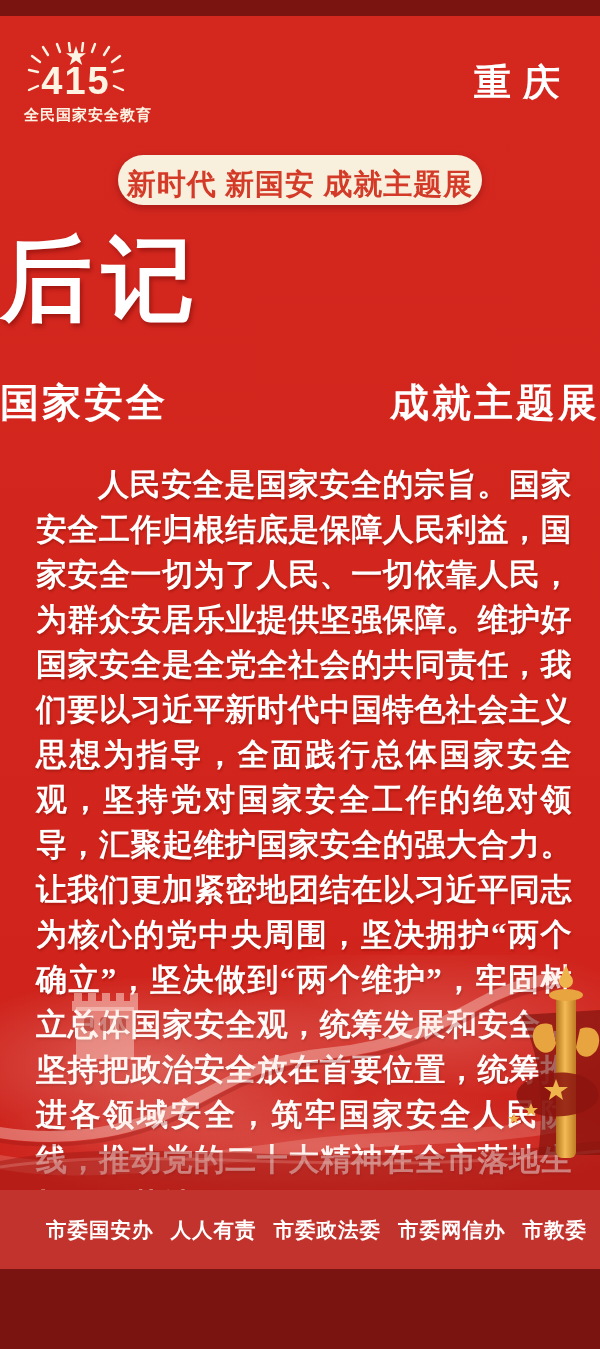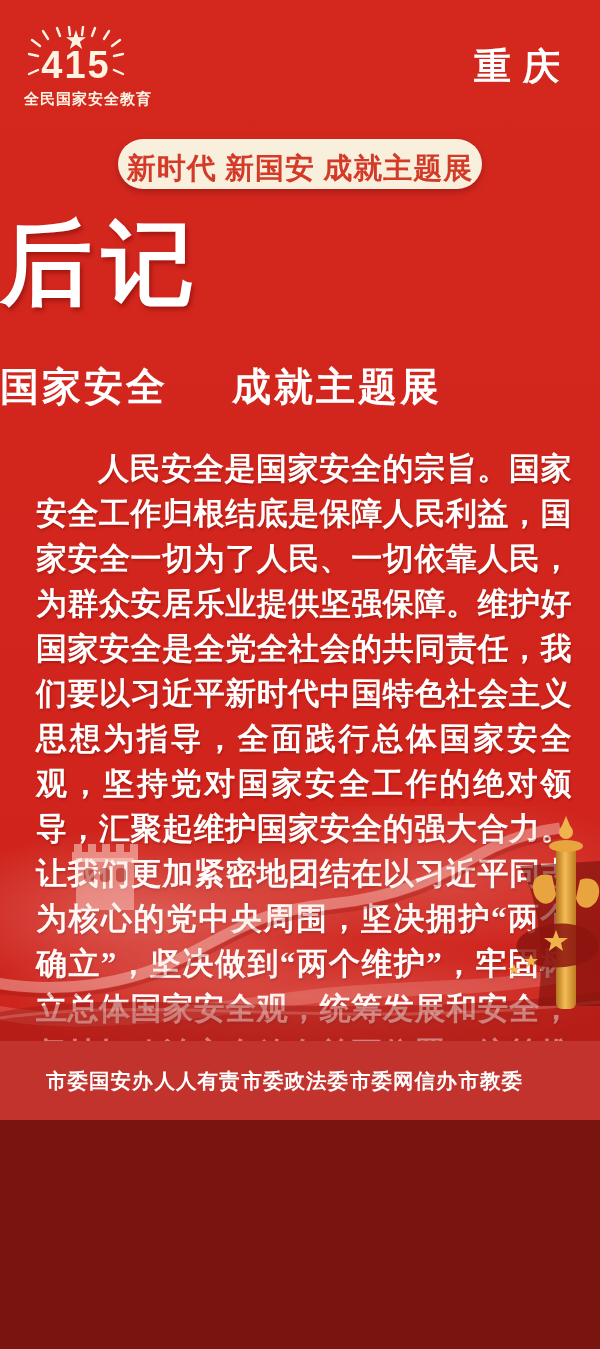--- a/index.html
+++ b/index.html
@@ -1,21 +1,21 @@
 <!DOCTYPE html>
 <html style="--background: #d4281f; --footer-bar: #c3332e; --banner-bg: #f8efdc; --banner-text: #d43a28; --gold: #e8a43e; --text: #ffffff;"><head>
 <meta charset="utf-8">
 <style>
   * { margin: 0; padding: 0; box-sizing: border-box; }
   html, body { background: #7a1410; }
   .poster {
     position: relative;
     width: 600px;
-    height: 1120px;
-    margin: 0 auto;
+    height: 1253px;
+    margin: 16px auto;
     overflow: hidden;
     background: linear-gradient(180deg, var(--background, #d4281f) 0%, #d0241c 70%, #cb1f18 100%);
     font-family: "Liberation Serif", serif;
     color: var(--text, #ffffff);
   }
 
   
   .logo {
     position: absolute;
     left: 24px; top: 26px;
@@ -73,21 +73,21 @@
     font-size: 92px;
     font-weight: bold;
     letter-spacing: 10px;
     line-height: 1.15;
     text-shadow: 2px 3px 4px rgba(120,10,5,0.55);
   }
   .subtitle {
     position: absolute;
     top: 360px; left: 0; right: 0;
     display: flex;
-    justify-content: flex-start;
+    justify-content: space-between;
     align-items: center;
     font-size: 39px;
     font-weight: bold;
     letter-spacing: 3px;
     white-space: nowrap;
   }
   .subtitle .gap { display: inline-block; width: 64px; }
 
   
   .body-text {
@@ -113,21 +113,21 @@
 
   
   .footer {
     position: absolute;
     left: 0; right: 0; bottom: 0;
     height: 79px;
     background: var(--footer-bar, #c3332e);
     display: flex;
     align-items: center;
     padding-left: 46px;
-    gap: 1px;
+    gap: 17px;
     overflow: hidden;
     white-space: nowrap;
   }
   .footer-item {
     font-family: "Liberation Serif", serif;
     font-weight: bold;
     font-size: 20.5px;
     letter-spacing: 1px;
     color: #ffffff;
     flex: 0 0 auto;

